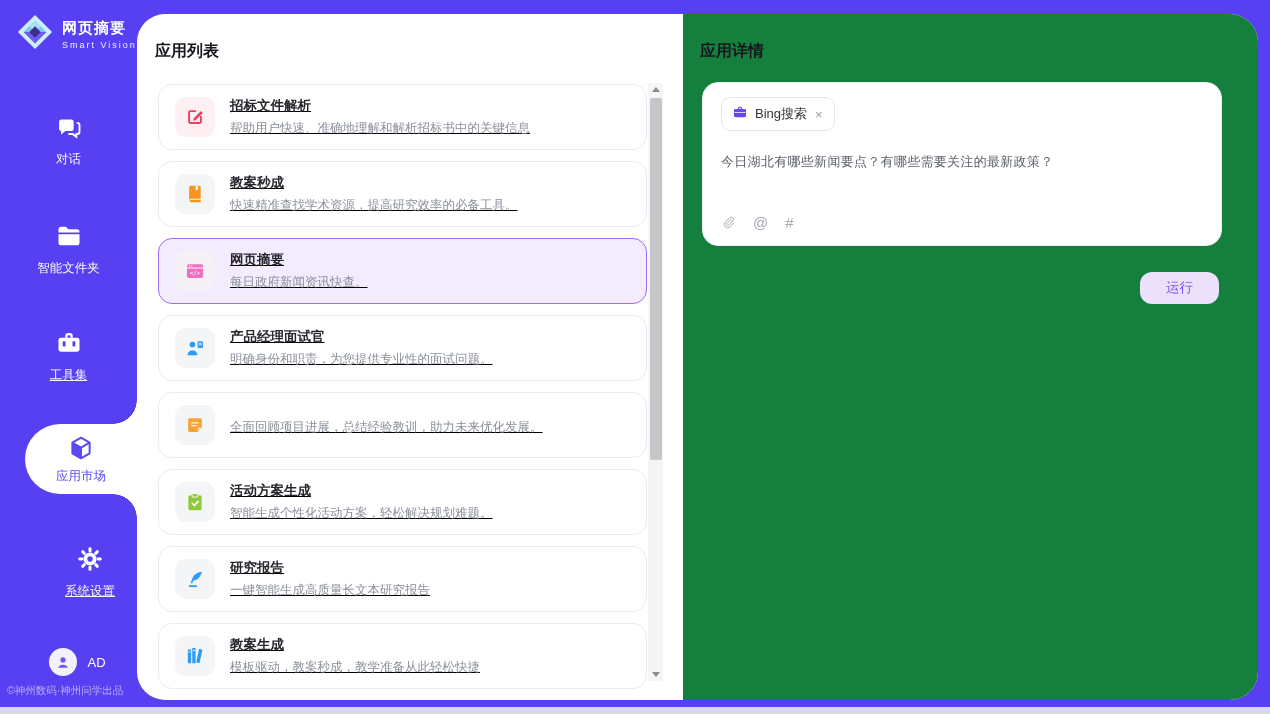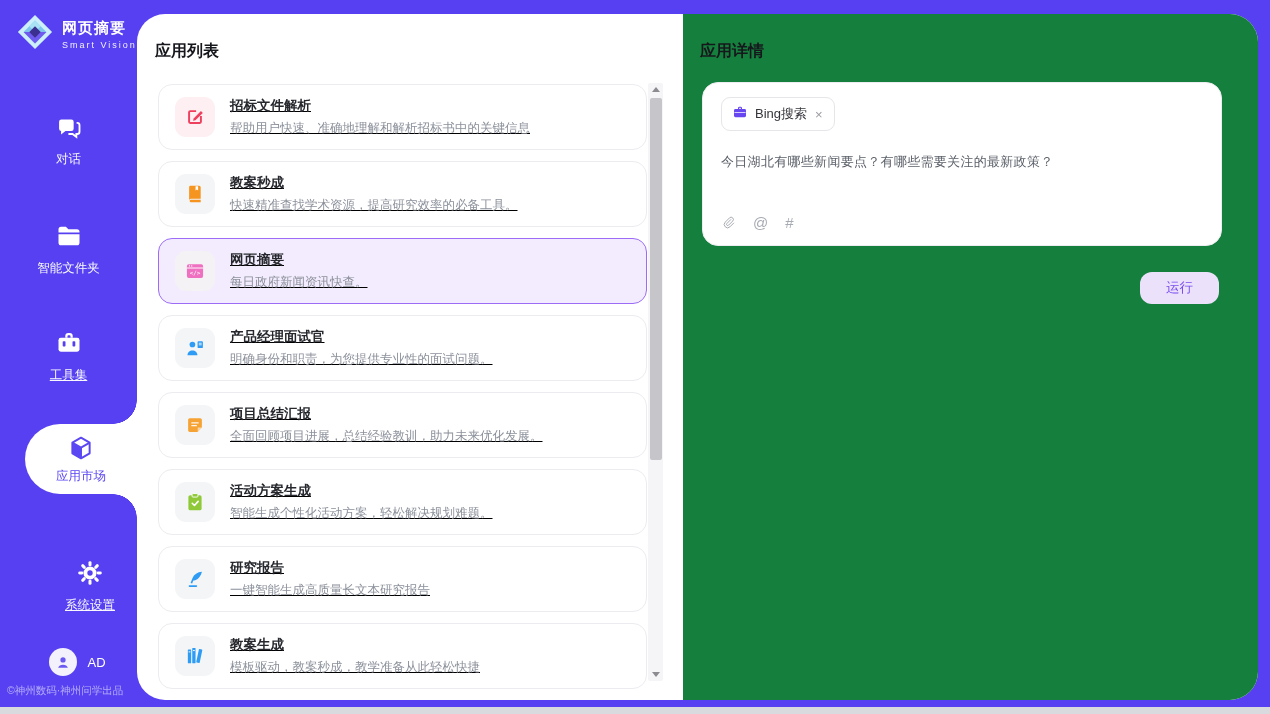--- a/index.html
+++ b/index.html
@@ -24,21 +24,21 @@
   .logo{position:absolute;left:16px;top:13px;display:flex;align-items:center;gap:8px;color:#fff;}
   .logo-name{font-size:15px;font-weight:bold;letter-spacing:1px;}
   .logo-sub{font-size:9px;letter-spacing:2px;opacity:.92;margin-top:2px;}
   .nav{position:absolute;left:0;width:137px;text-align:center;color:#fff;cursor:pointer;}
   .nav .nav-icon{display:inline-block;height:28px;}
   .nav .nav-label{display:block;font-size:12.5px;margin-top:6px;color:rgba(255,255,255,.96);}
   .nav .nav-label.underline{text-decoration:underline;}
   .nav-chat{top:113px;}
   .nav-folder{top:222px;}
   .nav-tools{top:329px;}
-  .nav-settings{top:559px;padding-left:43px;}
+  .nav-settings{top:545px;padding-left:43px;}
   
   .active-bubble{position:absolute;left:25px;top:424px;width:112px;height:70px;background:#fff;border-radius:35px 0 0 35px;text-align:center;color:var(--purple);cursor:pointer;}
   .active-bubble .nav-icon{display:inline-block;height:28px;margin-top:10px;}
   .active-bubble .nav-label{display:block;font-size:12.5px;margin-top:2px;color:#5b48f2;}
   .notch{position:absolute;left:113px;width:24px;height:24px;}
   .notch-top{top:400px;background:radial-gradient(circle 24px at 0 0,var(--purple) 0 23.5px,#fff 24px);}
   .notch-bottom{top:494px;background:radial-gradient(circle 24px at 0 100%,var(--purple) 0 23.5px,#fff 24px);}
 
   .user-row{position:absolute;left:0;top:648px;width:137px;display:flex;align-items:center;justify-content:center;gap:10px;color:#fff;padding-left:18px;}
   .avatar{width:28px;height:28px;border-radius:50%;background:#f3f1fb;display:flex;align-items:center;justify-content:center;}
@@ -236,21 +236,20 @@
       </div>
       <div class="app-card">
         <span class="tile" style="background: rgb(244, 245, 247); color: rgb(246, 163, 53);">
           <svg viewBox="0 0 24 24" fill="currentColor">
             <path d="M4.5 6.3A1.8 1.8 0 0 1 6.3 4.5h11.4a1.8 1.8 0 0 1 1.8 1.8v8.4l-4.6 4.8H6.3a1.8 1.8 0 0 1-1.8-1.8z"></path>
             <path d="M8 9h8v1.3H8zM8 12h6v1.3H8z" fill="#fff" opacity=".9"></path>
             <path d="M14.9 19.5v-4.8h4.6z" fill="#fff" opacity=".55"></path>
           </svg>
         </span>
         <div class="app-texts">
-          <div class="app-title">项目总结汇报</div>
           <div class="app-desc">全面回顾项目进展，总结经验教训，助力未来优化发展。</div>
         </div>
       </div>
       <div class="app-card">
         <span class="tile" style="background: rgb(244, 245, 247); color: rgb(143, 201, 58);">
           <svg viewBox="0 0 24 24" fill="currentColor">
             <rect x="4.8" y="4.6" width="14.4" height="16.4" rx="2"></rect>
             <rect x="8.8" y="2.8" width="6.4" height="3.8" rx="1" stroke="#fff" stroke-width="1"></rect>
             <path d="M9 13.4l2.4 2.4 4-4.5" stroke="#fff" stroke-width="1.8" fill="none" stroke-linecap="round" stroke-linejoin="round"></path>
           </svg>

